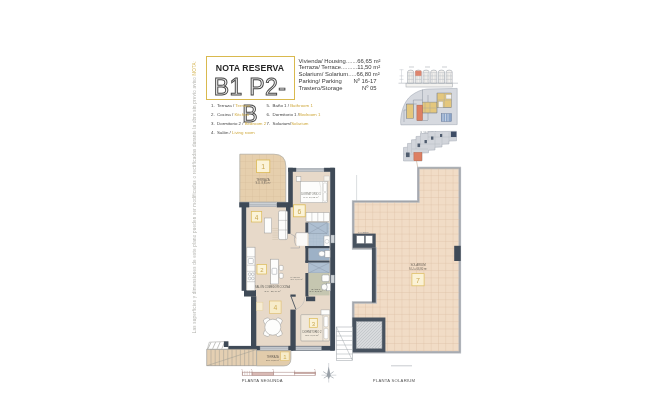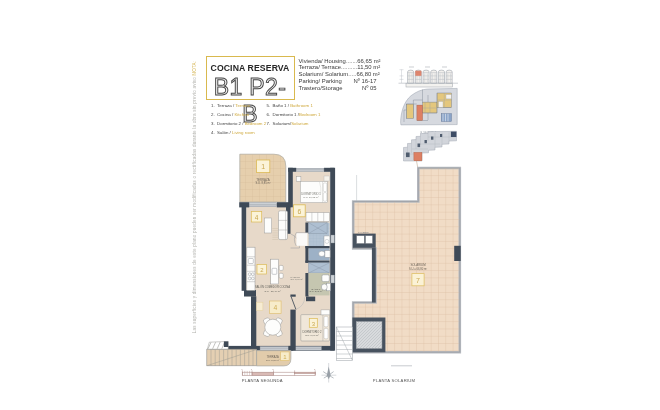--- a/index.html
+++ b/index.html
@@ -10,21 +10,21 @@
   .mrow{display:flex;justify-content:space-between;white-space:nowrap;}
 </style>
 </head>
 <body>
 <div id="page">
 
 <div class="abs" style="left:55px;top:192px;width:284px;height:10px;overflow:hidden;transform:rotate(-90deg);font-size:4.6px;color:#b0b0ab;letter-spacing:.2px;white-space:nowrap;text-align:center;">Las superficies y dimensiones de este plano pueden ser modificadas o rectificadas durante la obra sin previo aviso <span style="color:#d5b554;">NOTA:</span></div>
 
 <div class="abs" style="left:205.5px;top:56px;width:87px;height:42px;border:1.3px solid #d9b94e;text-align:center;">
 
-  <div style="margin-top:6px;font-size:8.7px;font-weight:700;color:#262626;letter-spacing:0.1px;">COCINA RESERVA</div>
+  <div style="margin-top:6px;font-size:8.7px;font-weight:700;color:#262626;letter-spacing:0.1px;">NOTA RESERVA</div>
 
   <div style="margin-top:0.5px;font-size:23px;font-weight:400;letter-spacing:0.4px;color:#f3f3f3;-webkit-text-stroke:0.95px #454545;">B1 P2-B</div>
 </div>
 
 <div class="abs" style="left:298.5px;top:57.5px;width:78px;font-size:5.9px;line-height:6.9px;color:#3b3b3b;">
   <div class="mrow">
         <span>Vivienda/ Housing.......66,65 m²</span>
       </div>
   <div class="mrow">
         <span>Terraza/ Terrace..........11,50 m²</span>

